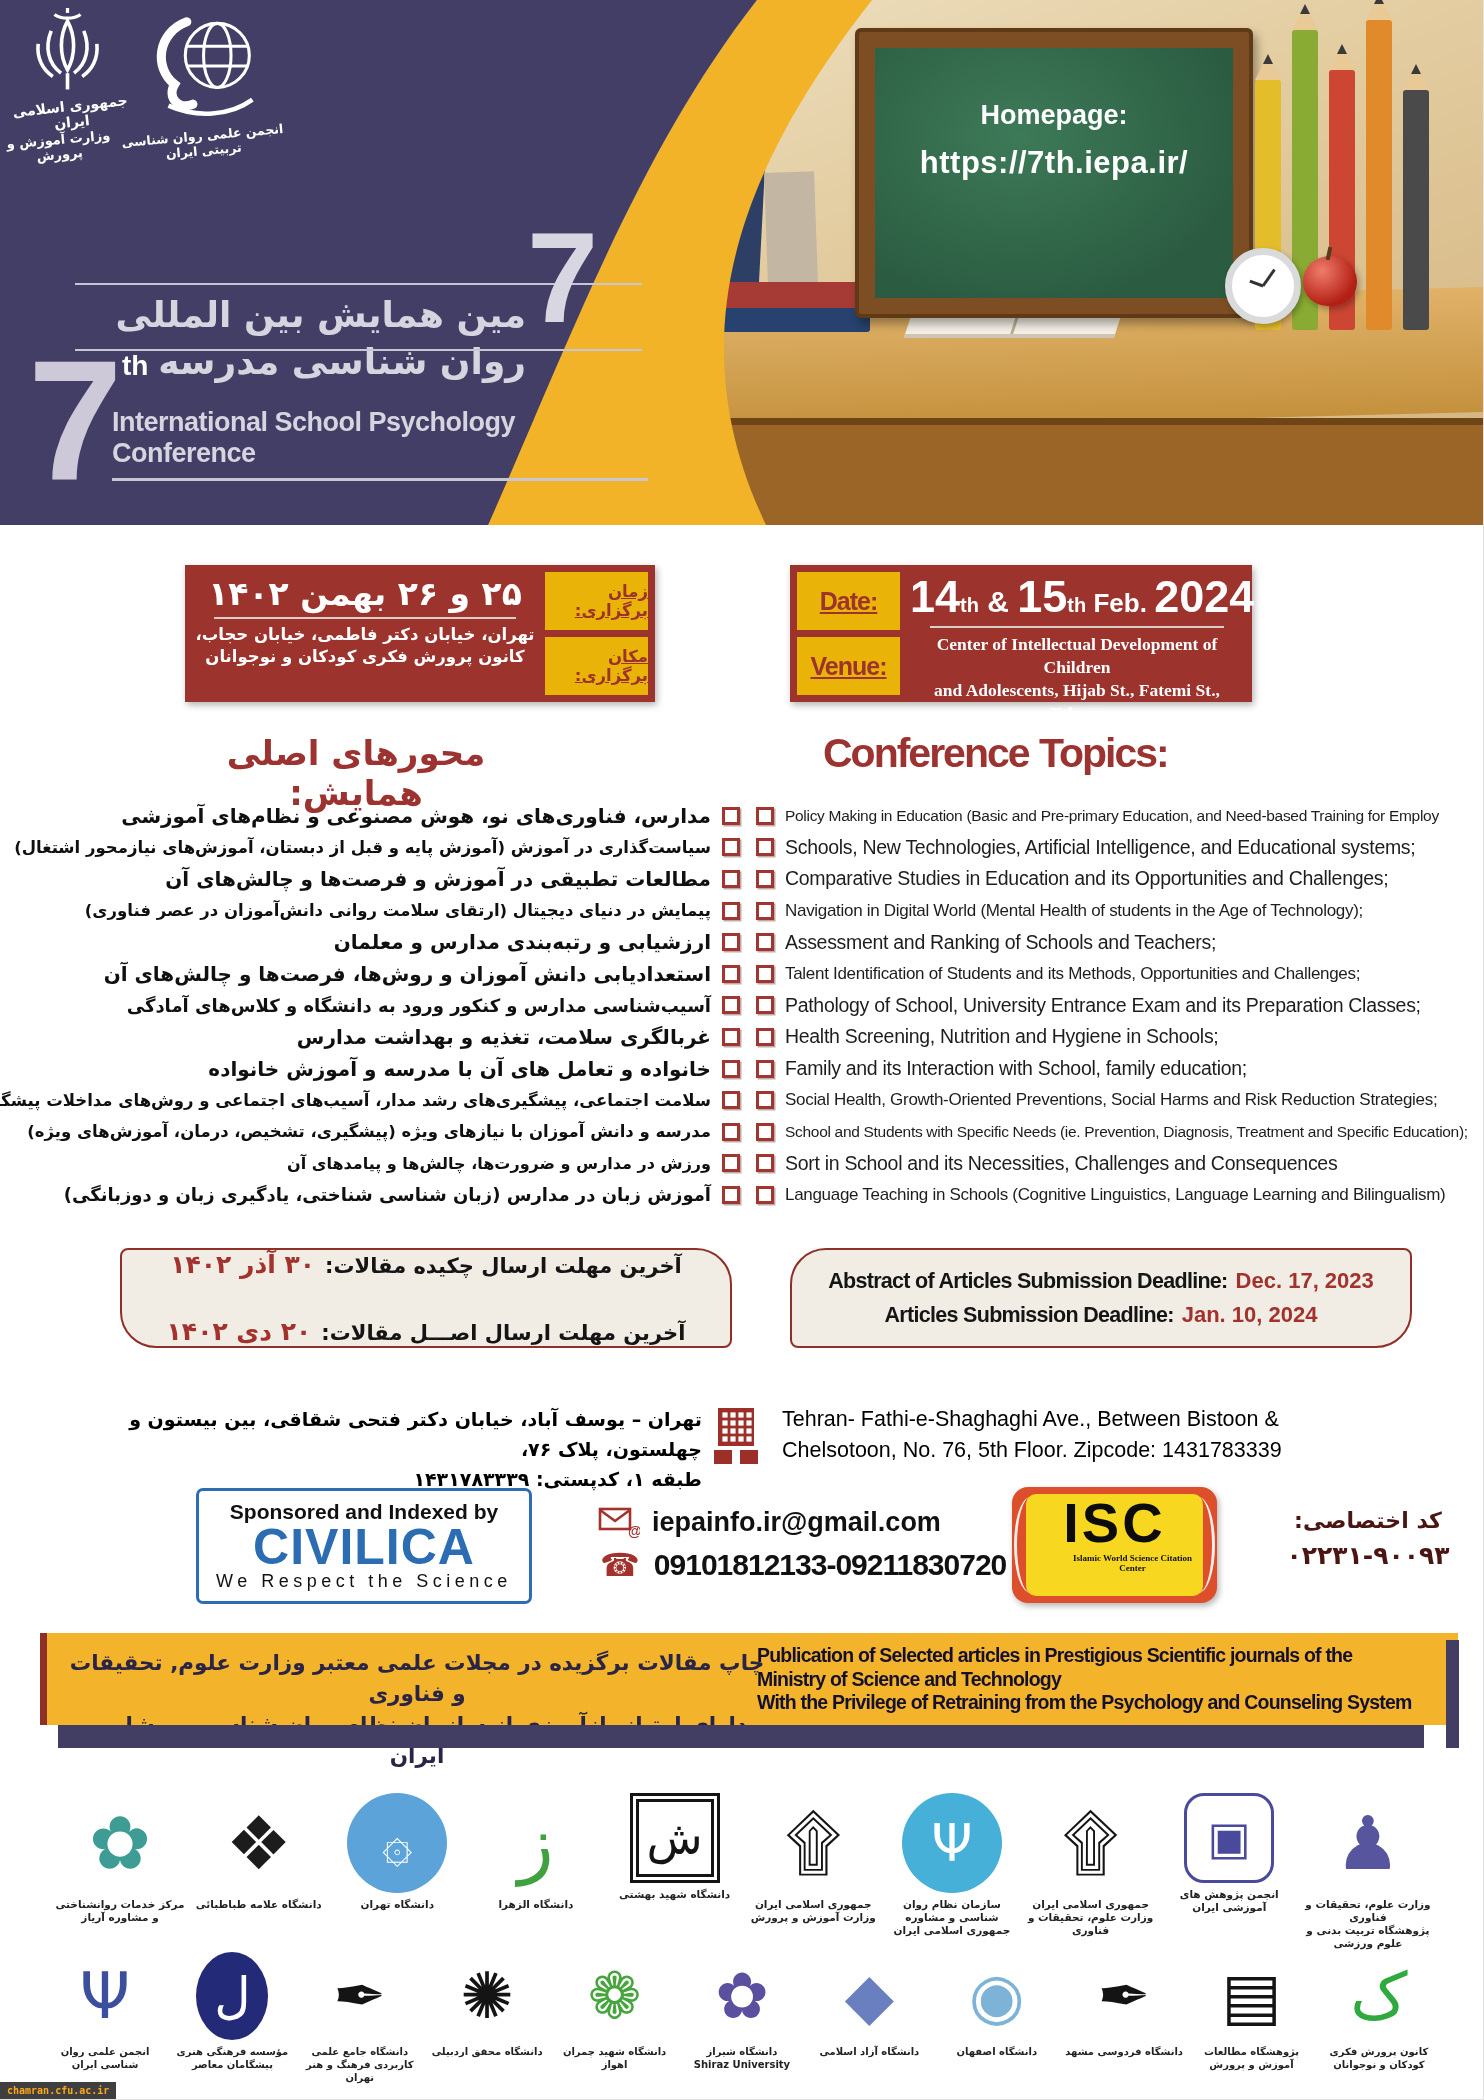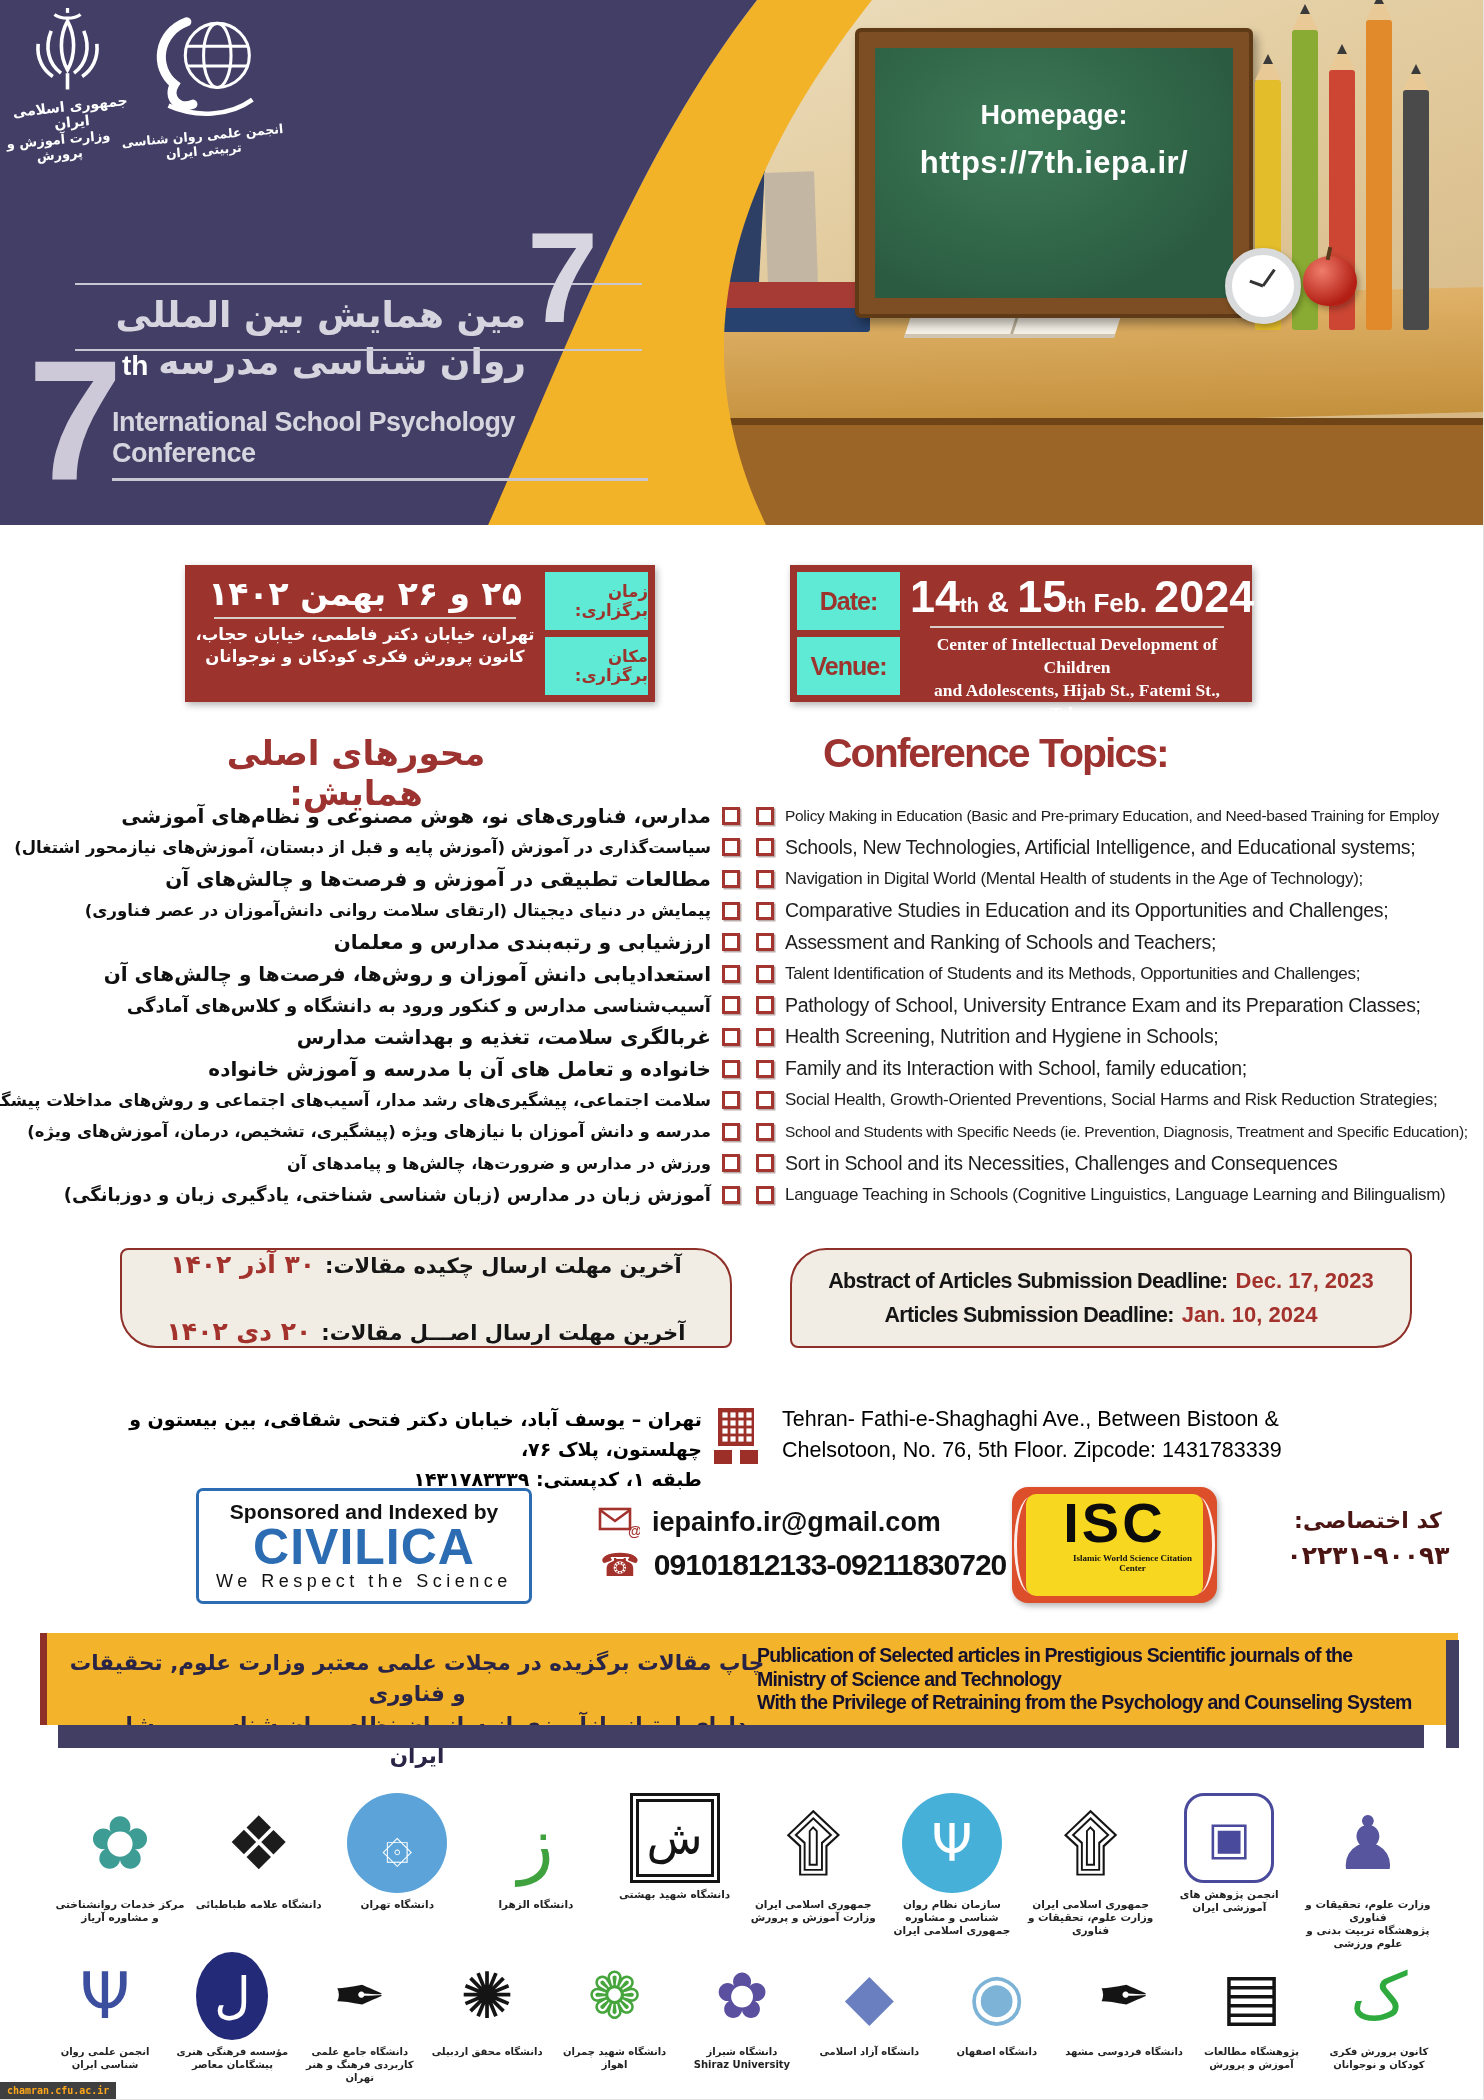--- a/index.html
+++ b/index.html
@@ -55,21 +55,21 @@
   .enth{position:absolute;left:122px;top:350px;font:700 28px "Liberation Sans",sans-serif;color:#fff;}
   .title-en{position:absolute;left:112px;top:407px;width:536px;font:700 27px "Liberation Sans",sans-serif;letter-spacing:-.5px;color:#d6d4de;border-bottom:3px solid #c9c6d4;padding-bottom:9px;}
 
   
   .evt{position:absolute;top:565px;height:137px;background:#9c332d;box-shadow:2px 3px 7px rgba(0,0,0,.3);}
   .evt-fa{left:185px;width:470px;}
   .evt-en{left:790px;width:462px;}
   .evt .labels{position:absolute;top:7px;bottom:7px;width:103px;display:flex;flex-direction:column;gap:7px;}
   .evt-fa .labels{right:7px;}
   .evt-en .labels{left:7px;}
-  .label-box{background:#5eead4;flex:1;display:flex;align-items:center;justify-content:center;color:#9c332d;}
+  .label-box{background:#eab308;flex:1;display:flex;align-items:center;justify-content:center;color:#9c332d;text-decoration:underline;}
   .evt-fa .label-box{font:700 16.5px "DejaVu Sans",sans-serif;direction:rtl;}
   .evt-en .label-box{font:800 25px "Liberation Sans",sans-serif;letter-spacing:-1px;}
   .evt-fa .content{position:absolute;left:8px;right:118px;top:8px;bottom:6px;color:#fff;text-align:center;direction:rtl;}
   .evt-en .content{position:absolute;right:8px;left:120px;top:6px;bottom:6px;color:#fff;text-align:center;}
   .fa-date{font:800 33px/1.25 "DejaVu Sans",sans-serif;}
   .evt-divider{border:none;border-top:2px solid #d9cfc8;width:88%;margin:3px auto 5px;}
   .fa-venue{font:700 16.5px/22px "DejaVu Sans",sans-serif;}
   .en-date{font:700 30px "Liberation Sans",sans-serif;white-space:nowrap;}
   .en-date .d{font-size:45px;font-weight:800;}
   .en-date .ds{font-size:20px;font-weight:800;}
@@ -312,25 +312,25 @@
       <li>
         <span class="chk"></span>
         <span class="t" style="font-size: 15.5px;">Policy Making in Education (Basic and Pre-primary Education, and Need-based Training for Employ</span>
       </li>
       <li>
         <span class="chk"></span>
         <span class="t" style="font-size: 19.5px;">Schools, New Technologies, Artificial Intelligence, and Educational systems;</span>
       </li>
       <li>
         <span class="chk"></span>
+        <span class="t" style="font-size: 19.5px;">Comparative Studies in Education and its Opportunities and Challenges;</span>
+      </li>
+      <li>
+        <span class="chk"></span>
         <span class="t" style="font-size: 17px;">Navigation in Digital World (Mental Health of students in the Age of Technology);</span>
-      </li>
-      <li>
-        <span class="chk"></span>
-        <span class="t" style="font-size: 19.5px;">Comparative Studies in Education and its Opportunities and Challenges;</span>
       </li>
       <li>
         <span class="chk"></span>
         <span class="t" style="font-size: 19.5px;">Assessment and Ranking of Schools and Teachers;</span>
       </li>
       <li>
         <span class="chk"></span>
         <span class="t" style="font-size: 17px;">Talent Identification of Students and its Methods, Opportunities and Challenges;</span>
       </li>
       <li>

